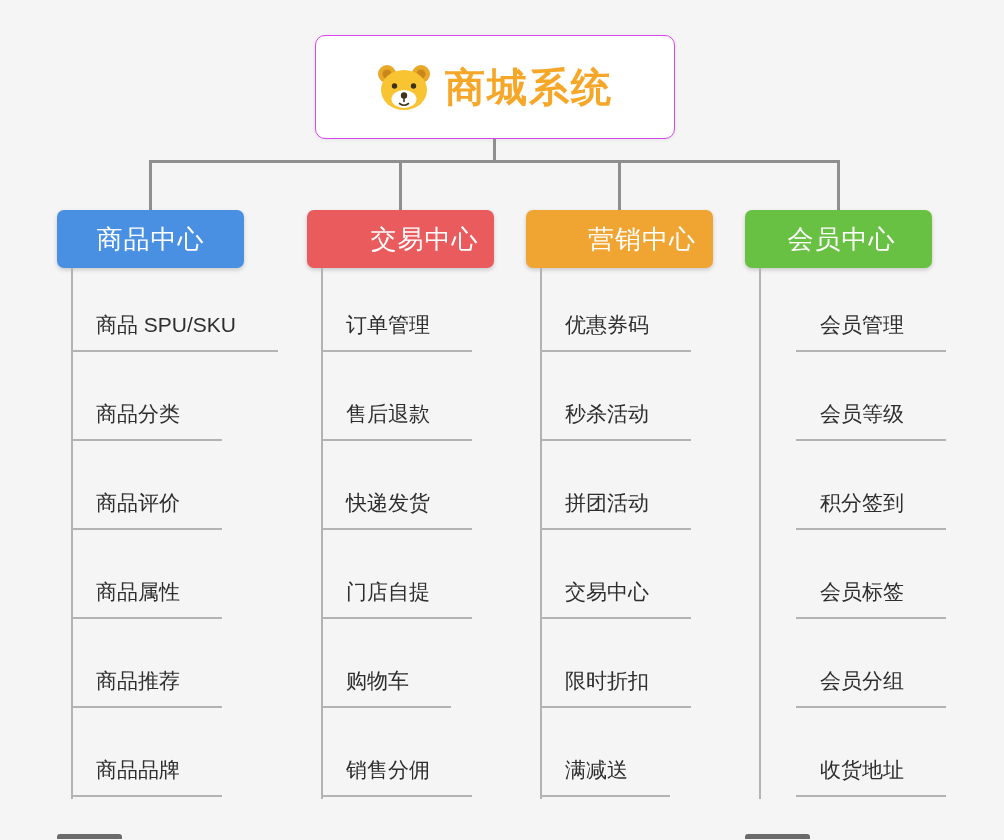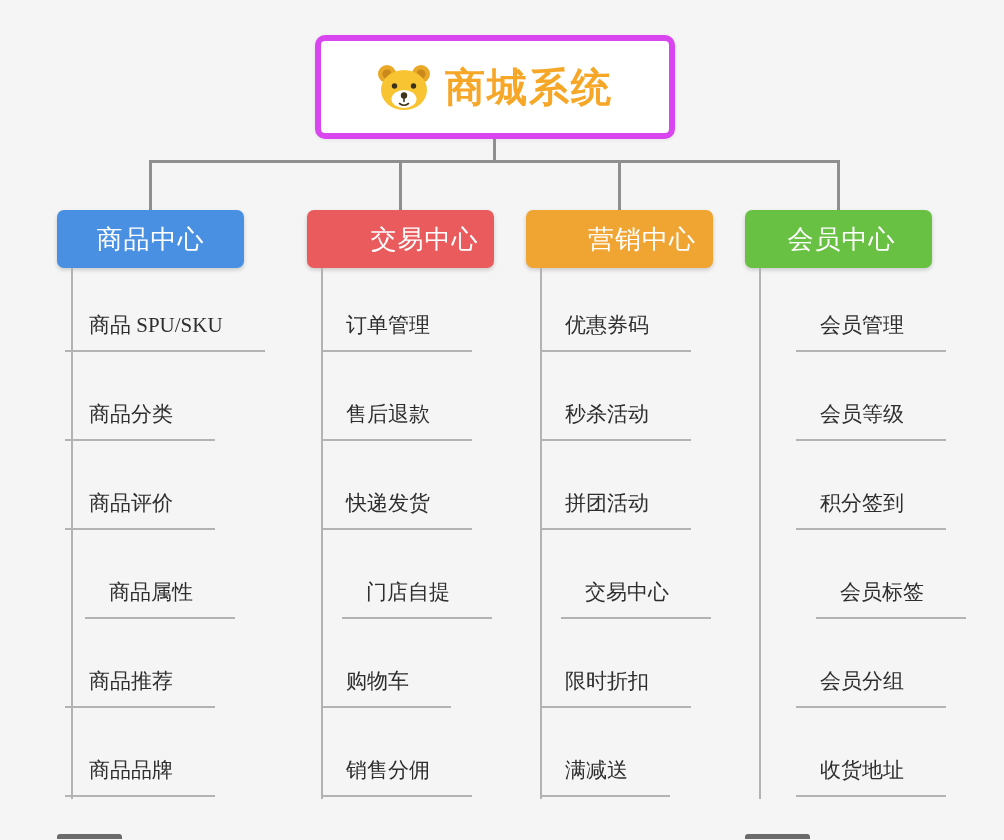--- a/index.html
+++ b/index.html
@@ -12,21 +12,21 @@
     overflow: hidden;
     font-family: "Liberation Sans", "DejaVu Sans", sans-serif;
   }
 
   
   .root {
     position: absolute;
     left: 315px; top: 35px;
     width: 360px; height: 104px;
     background: #ffffff;
-    border: 6px solid #d946ef;
+    border: 1px solid #d946ef;
     border-radius: 10px;
     box-shadow: 0 1px 4px rgba(0,0,0,0.07);
     display: flex;
     align-items: center;
     justify-content: center;
     gap: 14px;
   }
   .root-title {
     font-size: 40px;
     font-weight: bold;
@@ -61,28 +61,28 @@
   .item {
     position: absolute;
     border-bottom: 2px solid #b3b3b3;
     padding: 0 42px 10px 24px;
     font-size: 21px;
     line-height: 30px;
     color: #2e2e2e;
     white-space: nowrap;
     cursor: pointer;
   }
-  .c1 { left: 65px; font-family: Liberation Serif, serif; }
+  .c1 { left: 72px; }
   .c2 { left: 322px; }
   .c3 { left: 541px; }
   .c4 { left: 796px; }
   .r1 { top: 310px; }
   .r2 { top: 399px; }
   .r3 { top: 488px; }
-  .r4 { top: 577px; margin-left: 20px; }
+  .r4 { top: 577px; }
   .r5 { top: 666px; }
   .r6 { top: 755px; }
 
   
   .clip {
     position: absolute;
     height: 5px;
     width: 65px;
     background: #6b6b6b;
     border-radius: 3px 3px 0 0;

